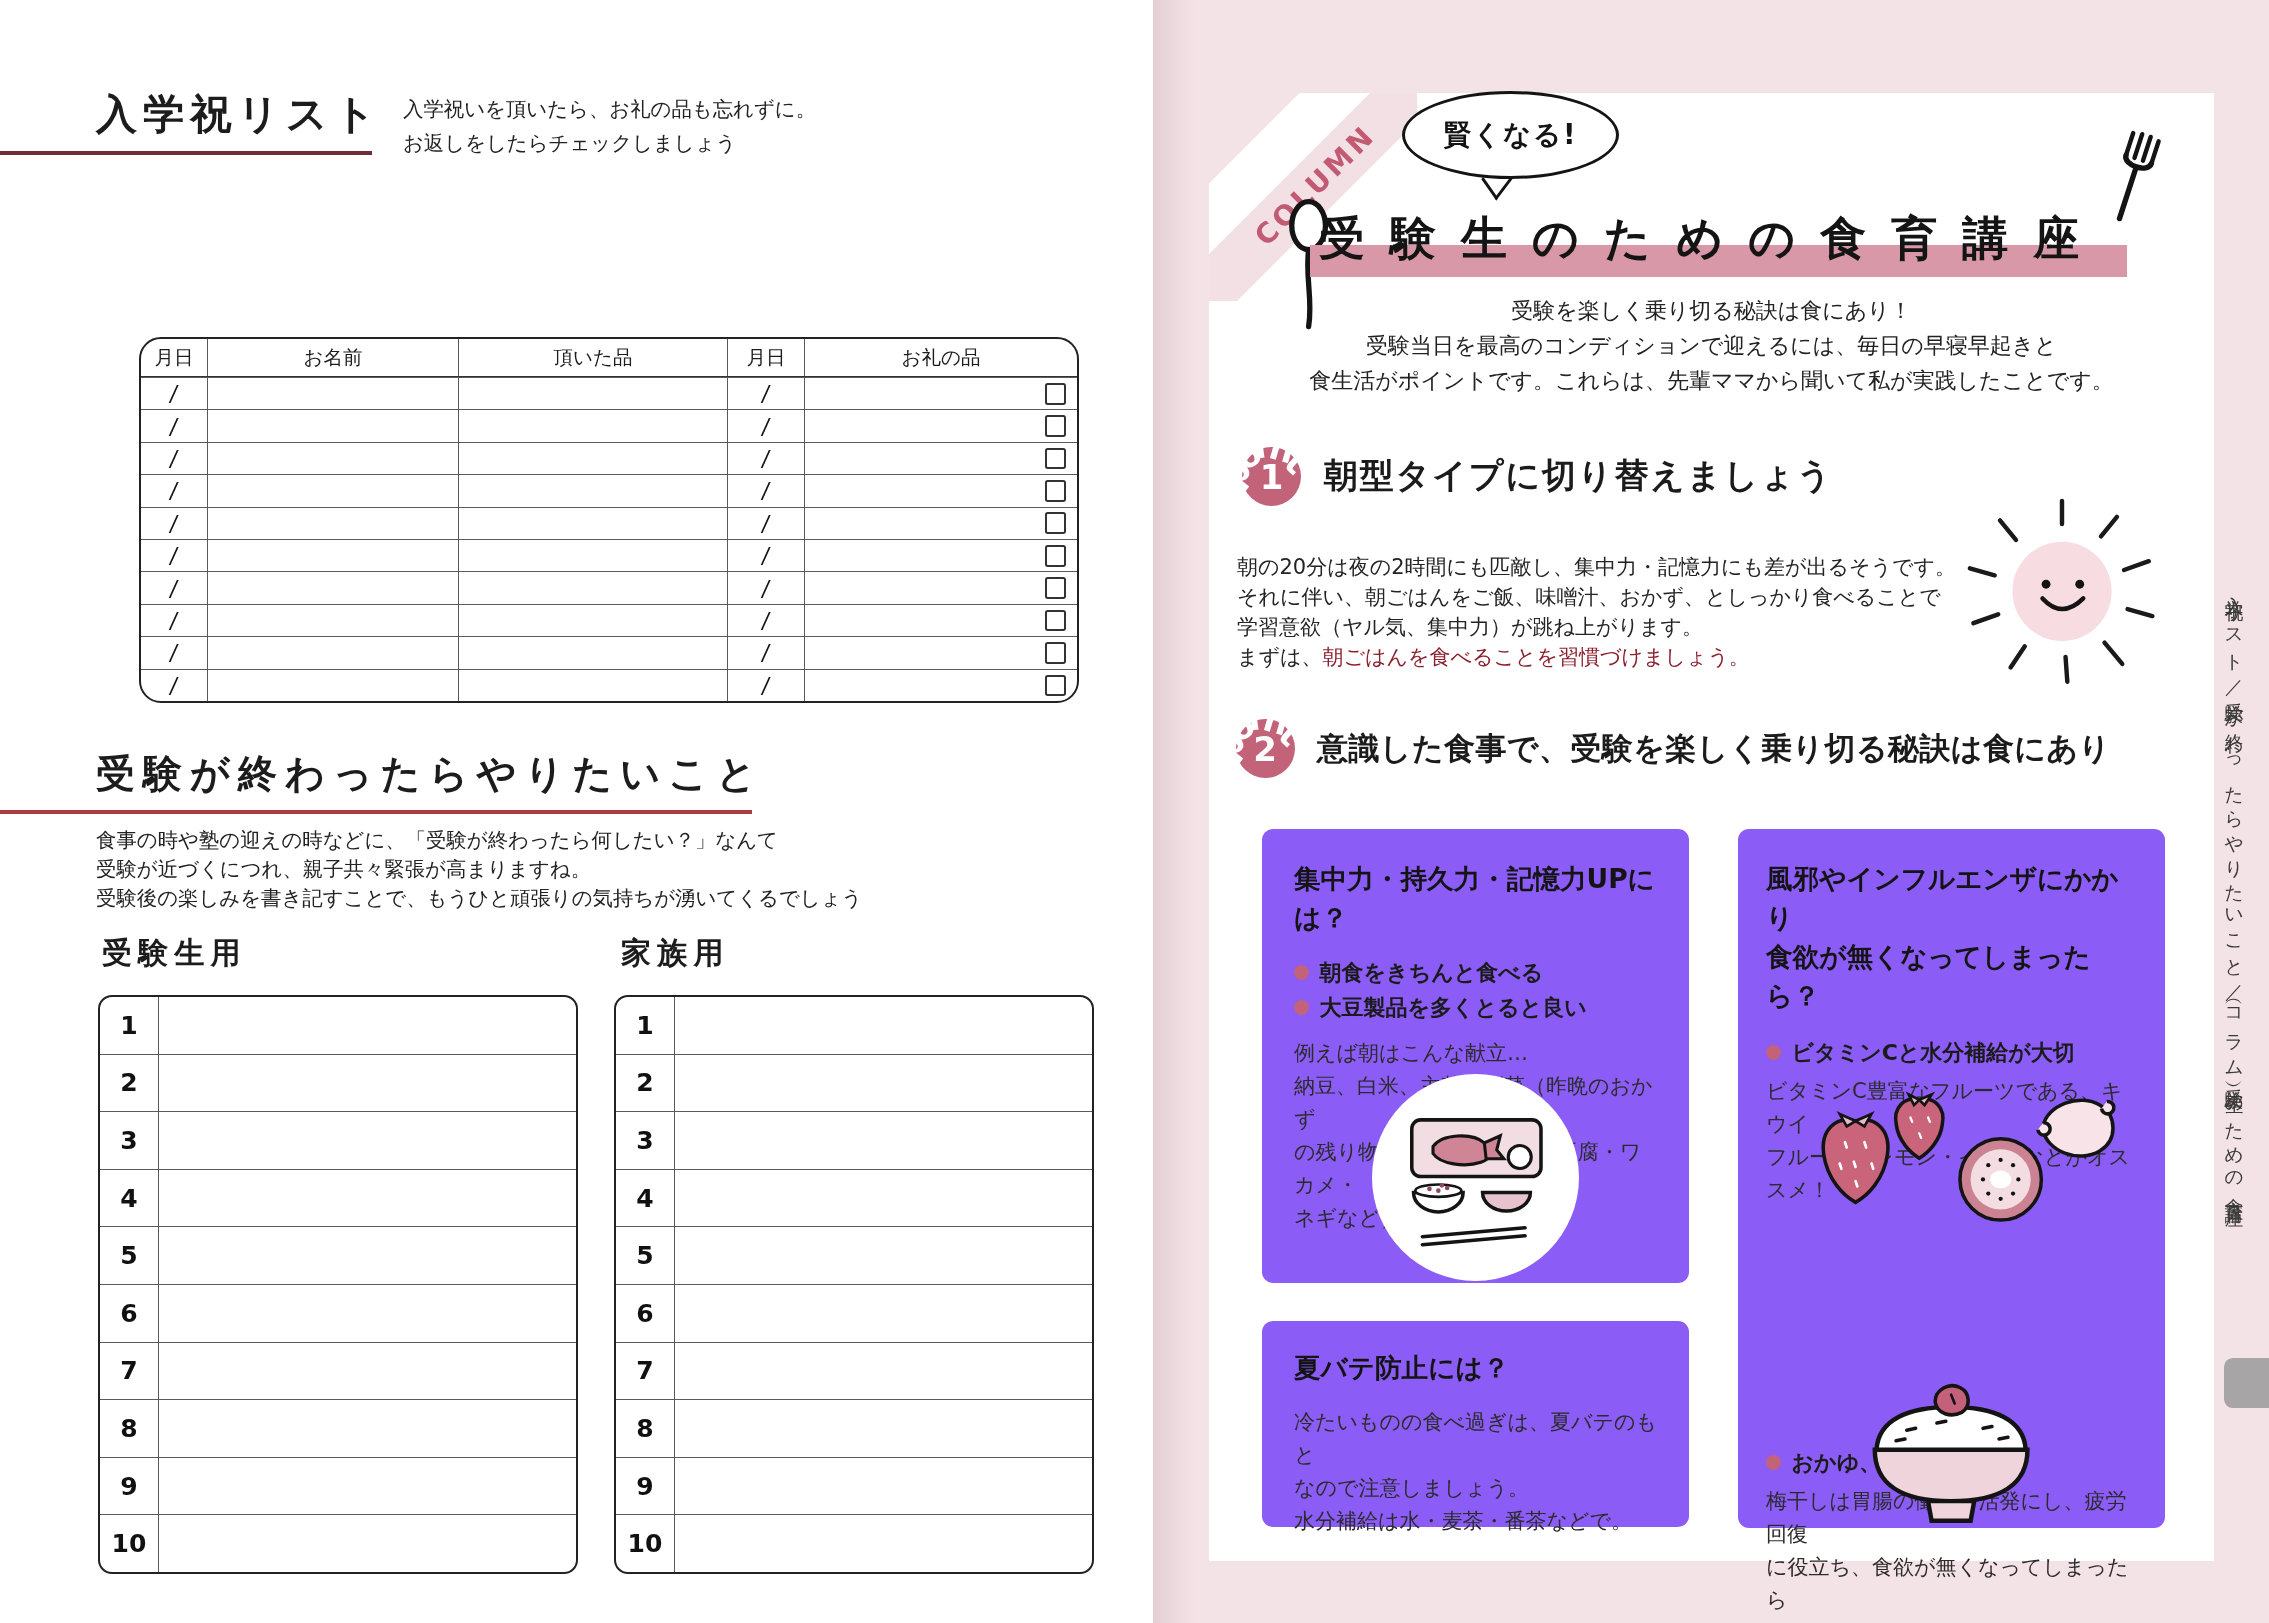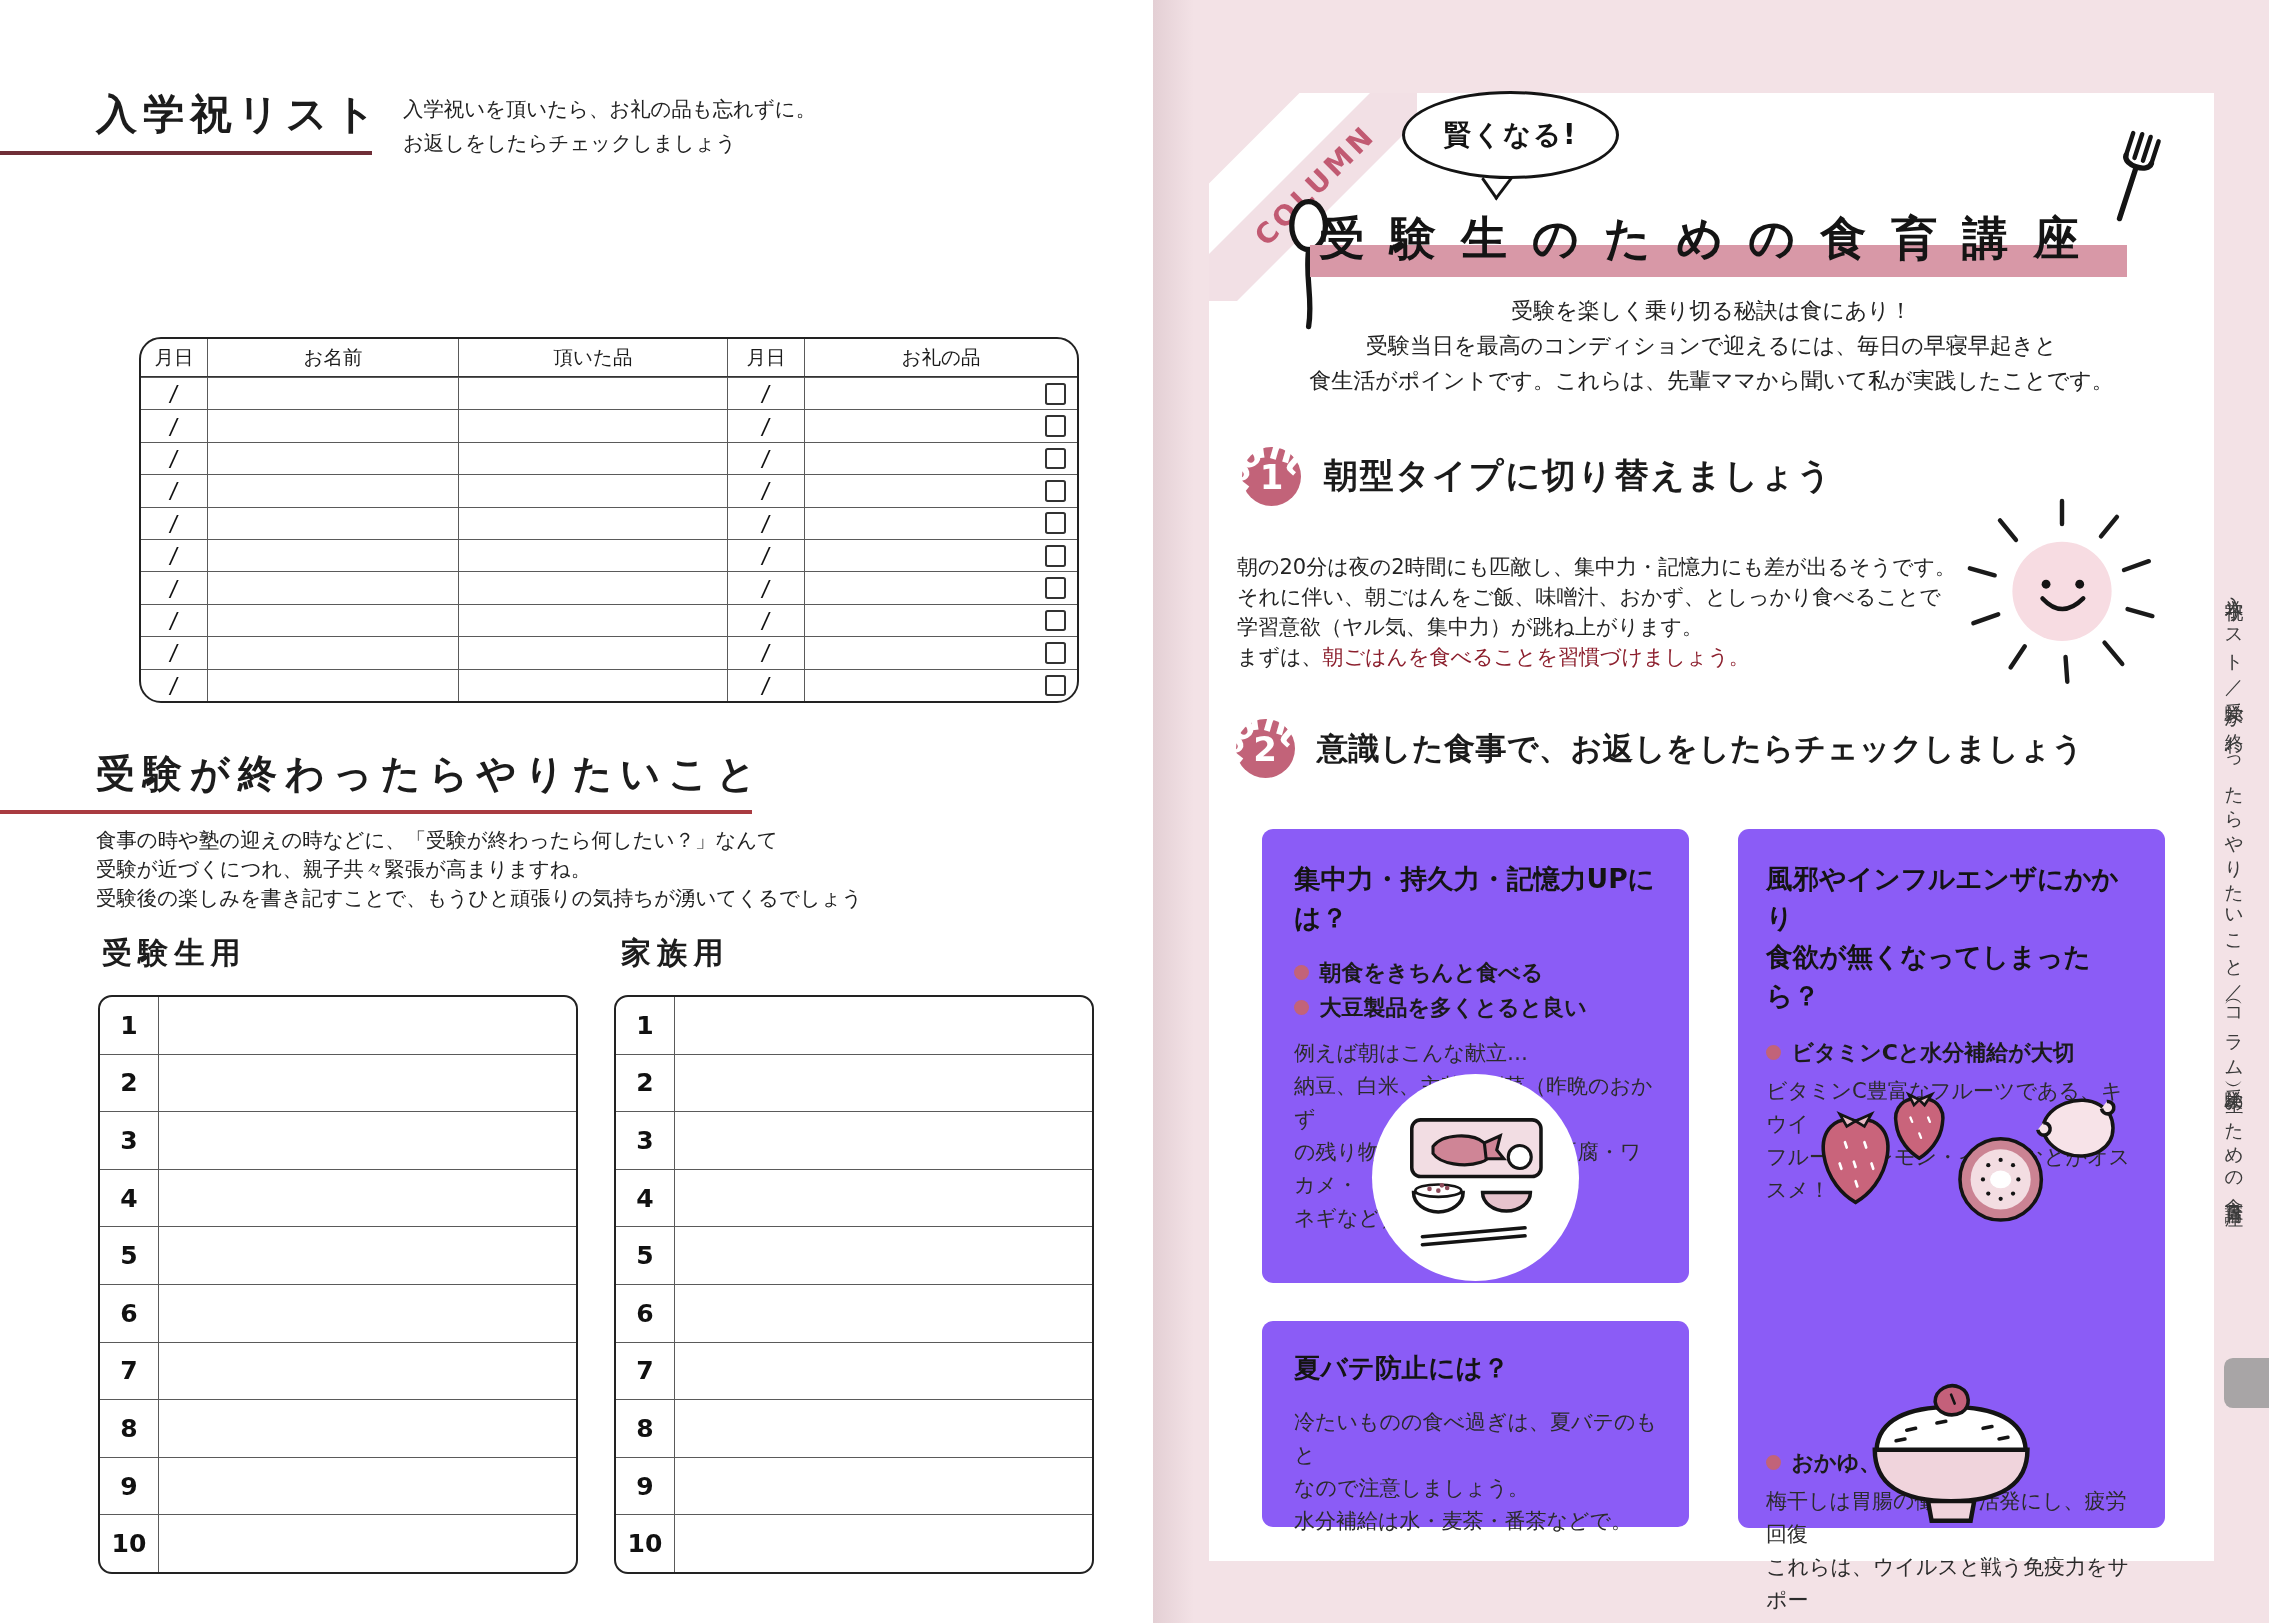--- a/index.html
+++ b/index.html
@@ -438,21 +438,21 @@
     </span>
 
     <div id="point2-circle" class="abs point-circle">
       <span>2</span>
       <span class="arc-letter" style="left:-17.7px;top:5.3px;transform:rotate(-52deg);">p</span>
       <span class="arc-letter" style="left:-5.3px;top:-12.4px;transform:rotate(-30deg);">o</span>
       <span class="arc-letter" style="left:12.4px;top:-21px;transform:rotate(-8deg);">i</span>
       <span class="arc-letter" style="left:28px;top:-17.7px;transform:rotate(16deg);">n</span>
       <span class="arc-letter" style="left:46px;top:-5.3px;transform:rotate(42deg);">t</span>
     </div>
-    <div id="point2-heading" class="abs">意識した食事で、お返しをしたらチェックしましょう</div>
+    <div id="point2-heading" class="abs">意識した食事で、受験を楽しく乗り切る秘訣は食にあり</div>
 
     <div id="box-focus" class="abs pinkbox">
       <div class="box-heading">集中力・持久力・記憶力UPには？</div>
       <div class="bullet-row" style="margin-top:21px;">
         <span class="bullet-dot"></span>
         <span class="bullet-text">朝食をきちんと食べる</span>
       </div>
       <div class="bullet-row" style="margin-top:5.3px;">
         <span class="bullet-dot"></span>
         <span class="bullet-text">大豆製品を多くとると良い</span>
@@ -548,21 +548,21 @@
           <path d="M368,30 a7,7 0 1 1 -6,8" fill="#f7e3e8" stroke="#141414" stroke-width="4"></path>
         </svg>
       </span>
 
       <div class="bullet-row" style="margin-top:241px;">
         <span class="bullet-dot"></span>
         <span class="bullet-text">おかゆ、梅干し</span>
       </div>
       <div class="box-para" style="margin-top:7px;">
         <div>梅干しは胃腸の働きを活発にし、疲労回復</div>
-        <div>これらは、ウイルスと戦う免疫力をサポー</div>
+        <div>に役立ち、食欲が無くなってしまったら</div>
         <div>トしてくれます。</div>
       </div>
 
       <span class="abs illus" style="left:103px;top:539px;">
         <svg width="222" height="158" viewBox="0 0 250 178">
           <path d="M40,92 C42,58 76,44 124,44 C172,44 206,58 208,92" fill="#fff" stroke="#141414" stroke-width="5"></path>
           <g stroke="#141414" stroke-width="4" stroke-linecap="round">
             <line x1="74" y1="70" x2="84" y2="68"></line>
               <line x1="62" y1="82" x2="72" y2="80"></line>
             <line x1="108" y1="62" x2="118" y2="60"></line>

